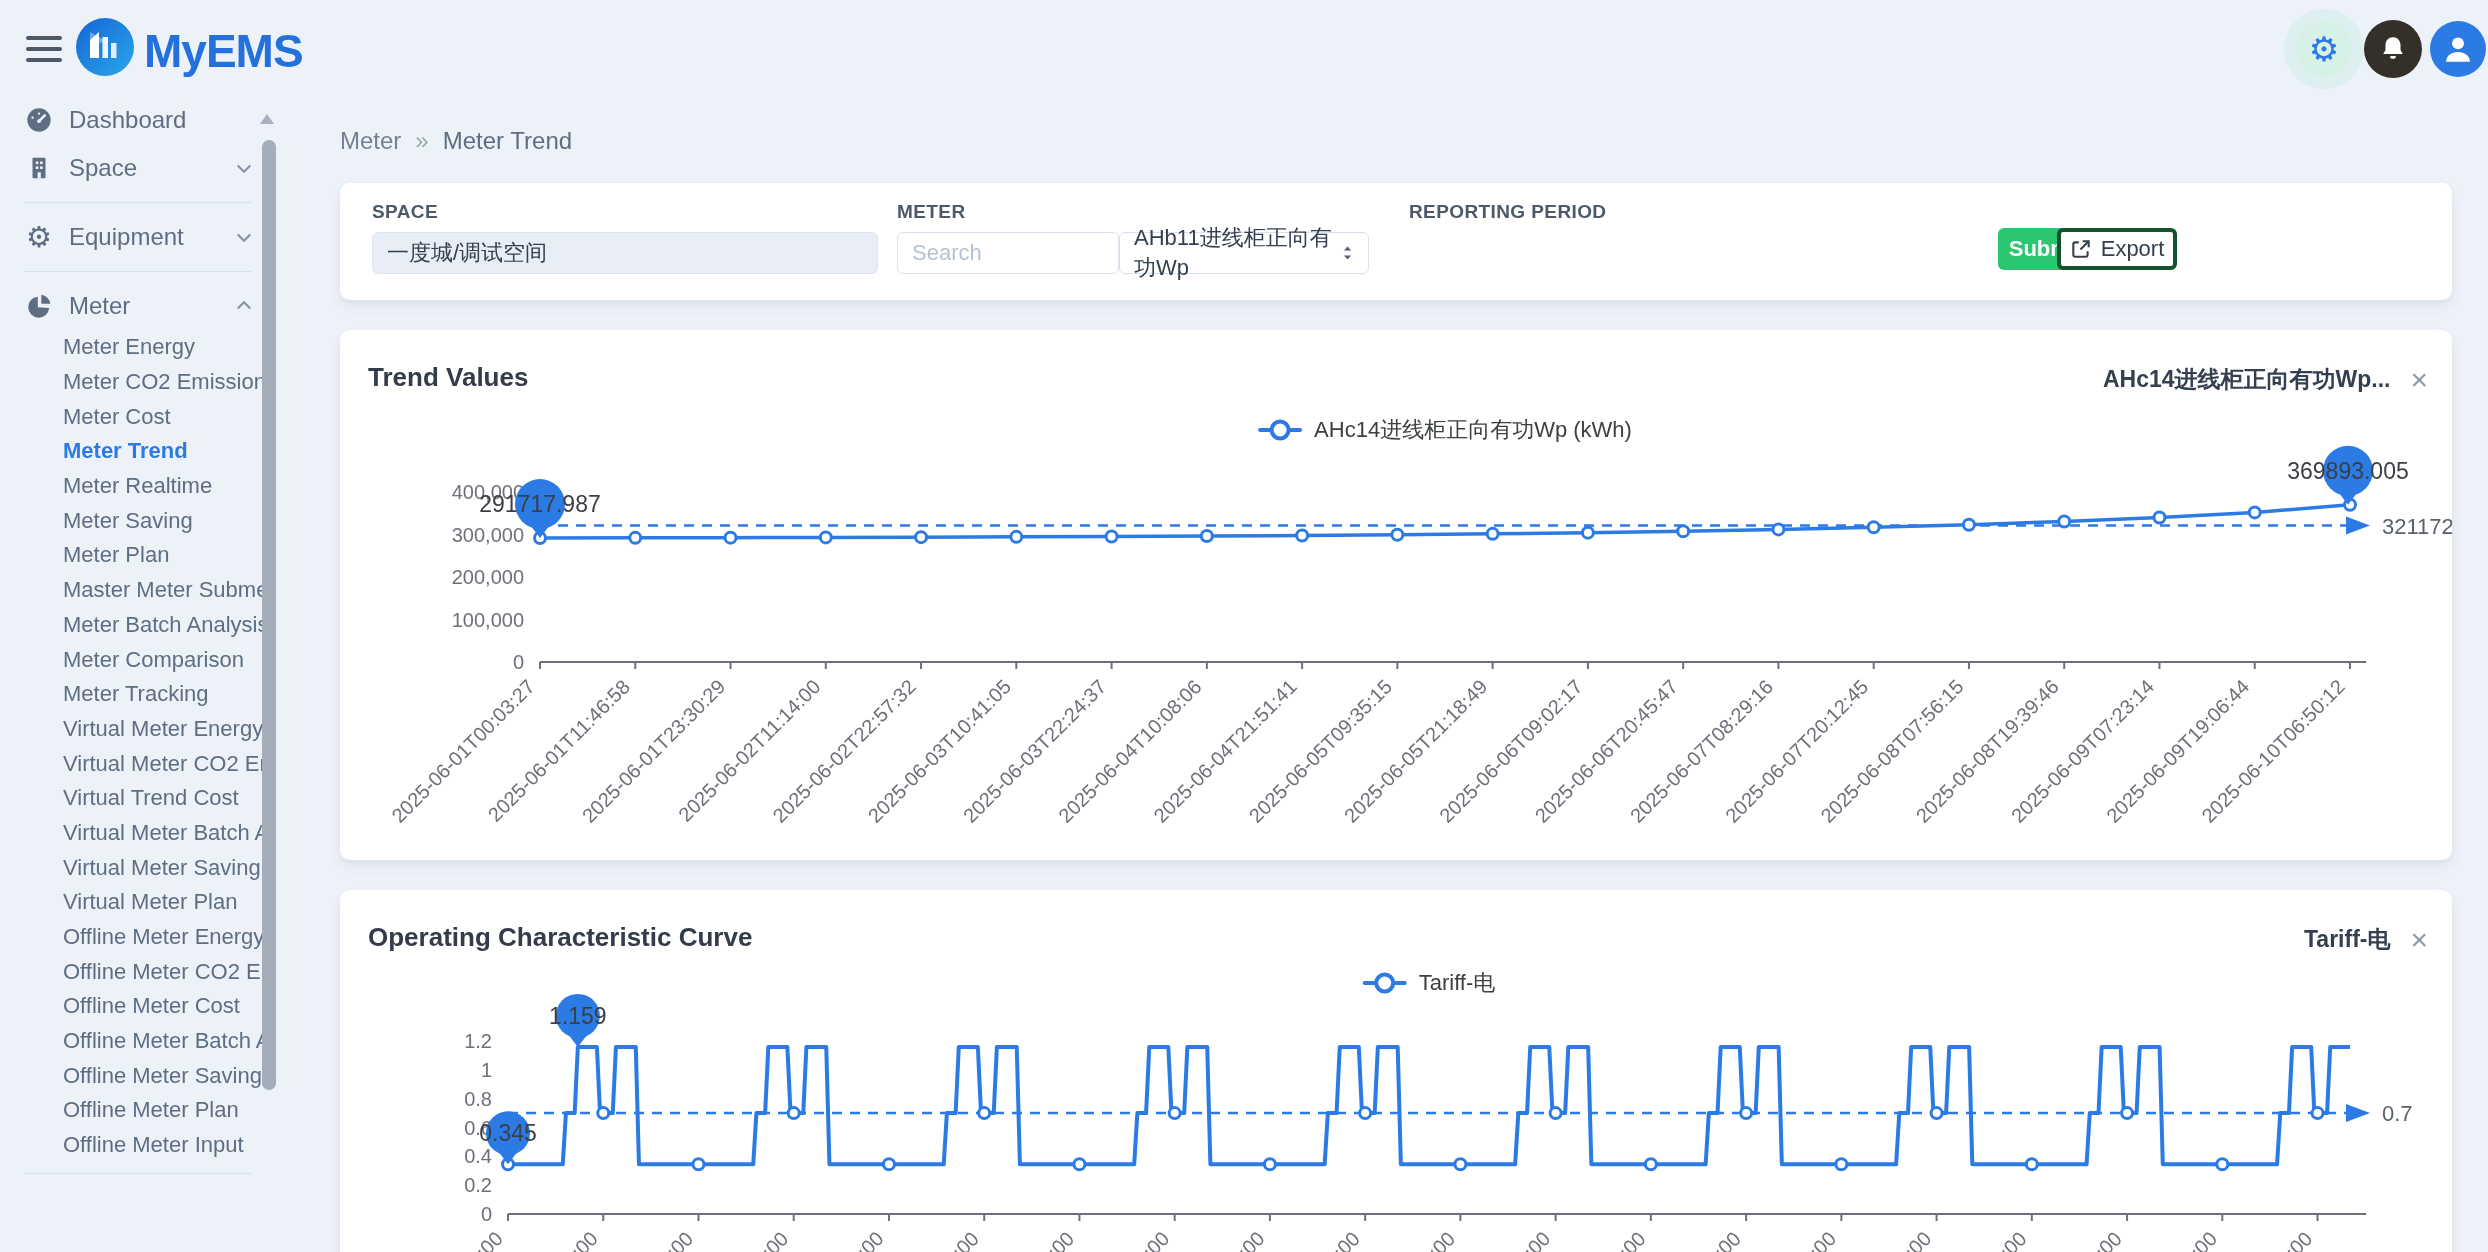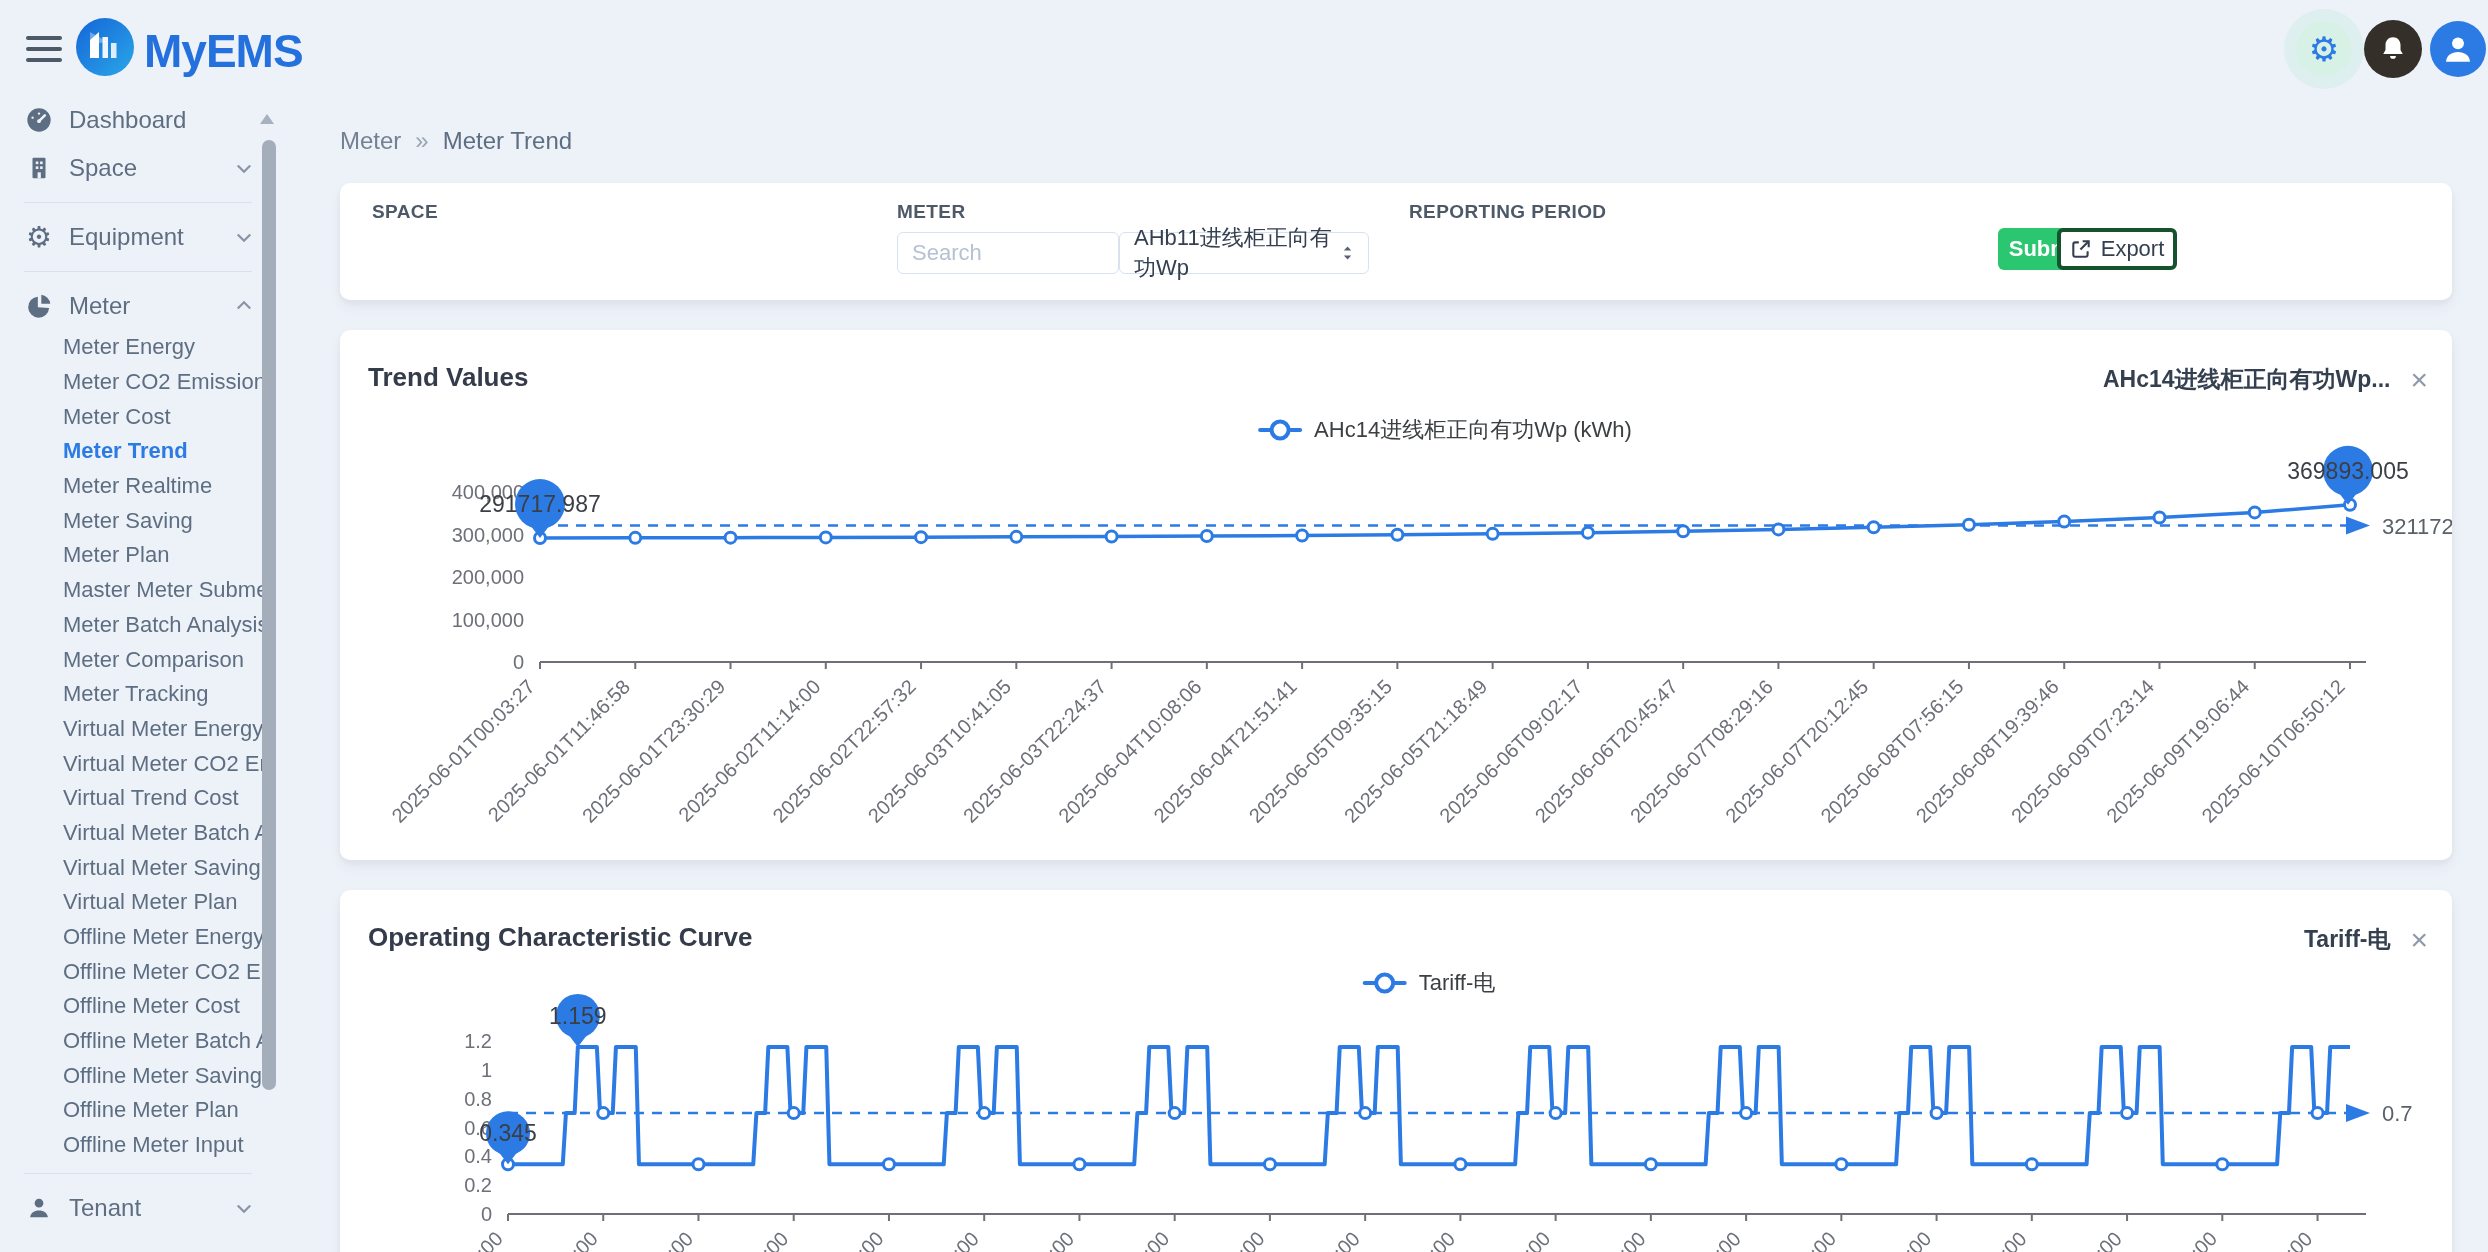--- a/index.html
+++ b/index.html
@@ -238,47 +238,36 @@
       <div class="sub-item">
         <span class="lbl">Offline Meter Saving</span>
       </div>
       <div class="sub-item">
         <span class="lbl">Offline Meter Plan</span>
       </div>
       <div class="sub-item">
         <span class="lbl">Offline Meter Input</span>
       </div>
       <hr class="side-hr">
-      <div class="side-item">
-        <span class="ic">
-          <svg width="26" height="26" viewBox="0 0 24 24">
-            <circle cx="12" cy="7.5" r="4" fill="#5e6e82"></circle>
-            <path d="M3.8 20.5c.4-4.1 3.8-6.3 8.2-6.3s7.8 2.2 8.2 6.3z" fill="#5e6e82"></path>
-          </svg>
-        </span>
-        <span class="lbl">Tenant</span>
-        <svg class="chev" width="20" height="20" viewBox="0 0 16 16">
-          <polyline points="3,6 8,11 13,6" fill="none" stroke="#8a94a6" stroke-width="1.8"></polyline>
-        </svg>
-      </div>
     </nav>
   <div class="sb-up"></div>
   <div class="sb-thumb"></div>
 </aside>
 
 <main>
   <div class="breadcrumb">
     <a>Meter</a>
     <span class="sep">»</span>
     <span class="cur">Meter Trend</span>
   </div>
 
   <section class="card filter-card">
     <div class="fgroup" style="left:32px;">
       <label>SPACE</label>
+      <div class="inp space-inp">一度城/调试空间</div>
     </div>
     <div class="fgroup" style="left:557px;">
       <label>METER</label>
       <div class="meter-row">
         <input class="search-inp" placeholder="Search" style="">
         <div class="inp select-box">
           <span>AHb11进线柜正向有功Wp</span>
           <svg width="16" height="20" viewBox="0 0 16 20">
             <path d="M8 2l4.5 5h-9z" fill="#576173"></path>
               <path d="M8 18l4.5-5h-9z" fill="#576173"></path>

